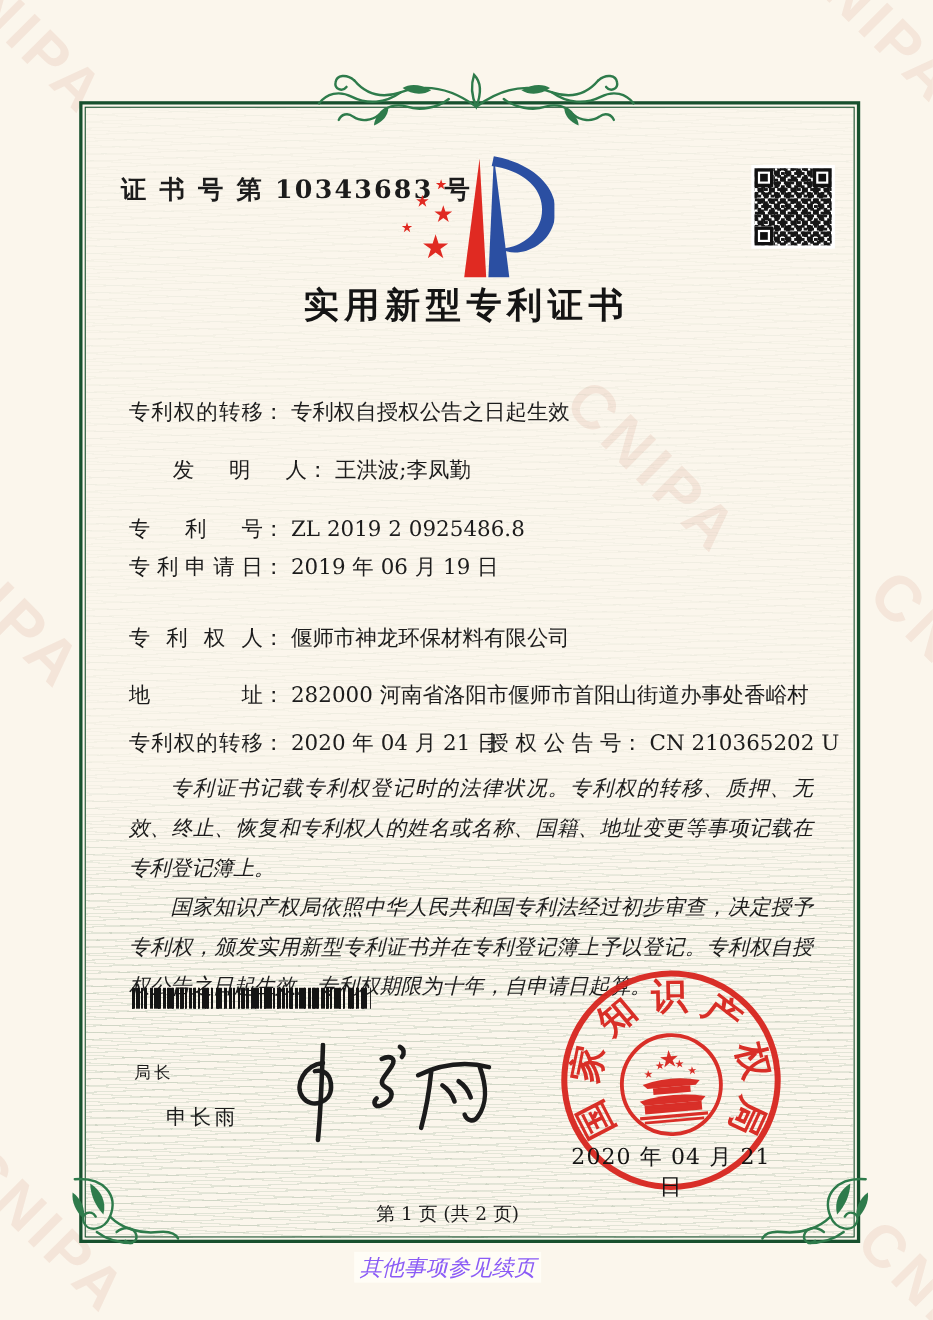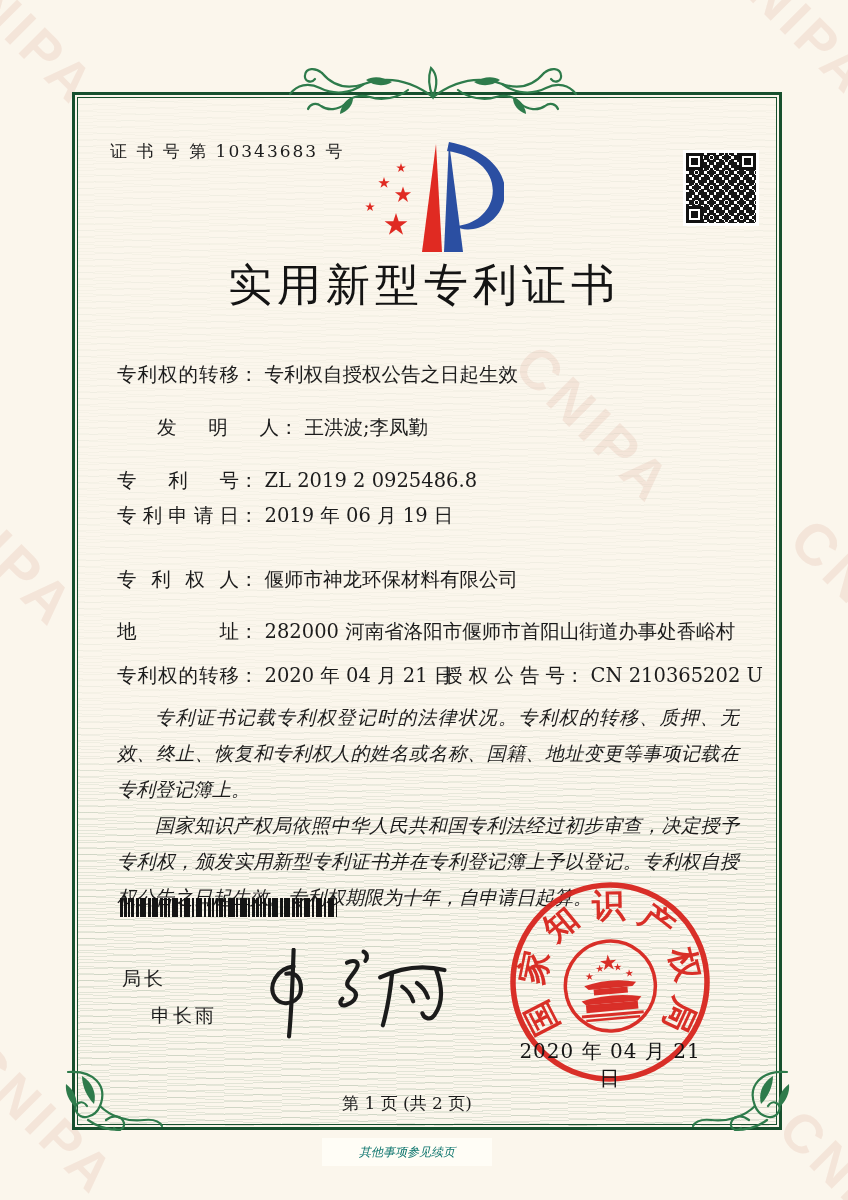--- a/index.html
+++ b/index.html
@@ -29,70 +29,70 @@
       repeating-linear-gradient(183deg, rgba(96,134,100,.15) 0 1px, rgba(0,0,0,0) 1px 7px);
     -webkit-mask-image:linear-gradient(180deg, rgba(0,0,0,.22) 0%, rgba(0,0,0,.25) 58%, rgba(0,0,0,.95) 72%, rgba(0,0,0,.95) 100%);
     mask-image:linear-gradient(180deg, rgba(0,0,0,.22) 0%, rgba(0,0,0,.25) 58%, rgba(0,0,0,.95) 72%, rgba(0,0,0,.95) 100%);}
 
   
   .frame{left:72px;top:92px;width:704px;height:1032px;border:3px solid var(--border_green);z-index:1;}
   .frame-inner{position:absolute;inset:2px;border:1px solid var(--border_green);}
   .flourish{z-index:2;}
 
   
-  .cert-no{left:110px;top:140px;font-size:17px;letter-spacing:2px;z-index:2;}
+  .cert-no{left:110px;top:157px;font-size:23px;letter-spacing:2px;z-index:2;font-weight:bold;}
   .logo{left:352px;top:138px;z-index:2;}
   .qr{left:683px;top:150px;width:76px;height:76px;background:#fff;padding:3px;box-sizing:border-box;z-index:2;}
   .qr-pattern{width:100%;height:100%;position:relative;
     background-image:
       repeating-conic-gradient(#161616 0 25%, rgba(0,0,0,0) 0 50%),
       repeating-conic-gradient(#161616 0 25%, rgba(0,0,0,0) 0 50%);
     background-size:6px 6px,10px 10px;background-position:0 0,3px 2px;}
   .finder{position:absolute;width:17px;height:17px;border:3px solid #111;background:#fff;box-sizing:border-box;}
   .finder::after{content:"";position:absolute;inset:2px;background:#111;}
   .finder.tl{left:3px;top:3px;} .finder.tr{right:3px;top:3px;} .finder.bl{left:3px;bottom:3px;}
-  .title{left:0;right:0;top:256px;text-align:center;font-size:44px;font-weight:normal;
+  .title{left:0;right:0;top:256px;text-align:center;font-size:32px;font-weight:bold;
          letter-spacing:5px;color:#141414;z-index:2;}
 
   
   .frow{left:117px;font-size:19.5px;white-space:nowrap;z-index:2;}
   .f-label{display:inline-block;width:122px;text-align:justify;text-align-last:justify;}
   .f-colon{display:inline-block;}
   .f-value{margin-left:6px;}
   .grant-right{left:443px;}
 
   
   .body-text{left:117px;top:699px;width:622px;font-size:19px;line-height:36px;
              font-style:italic;text-align:justify;z-index:2;}
   .body-text p{margin:0;text-indent:2em;}
 
   
   .barcode{left:120px;top:898px;width:217px;height:19px;z-index:2;
     background:
       repeating-linear-gradient(90deg,#141414 0 2px, rgba(0,0,0,0) 2px 4px),
       repeating-linear-gradient(90deg,#141414 0 1px, rgba(0,0,0,0) 1px 6px),
       repeating-linear-gradient(90deg,#141414 0 3px, rgba(0,0,0,0) 3px 11px);}
-  .director-label{left:122px;top:966px;font-size:19px;letter-spacing:3px;z-index:2;}
+  .director-label{left:122px;top:966px;font-size:15px;letter-spacing:3px;z-index:2;}
   .director-name{left:122px;top:1003px;font-size:19px;letter-spacing:3px;z-index:2;margin-left:29px;}
   .signature{left:250px;top:948px;z-index:2;}
   .sig-stroke{fill:none;stroke:#1b1b1b;stroke-width:4.5;stroke-linecap:round;stroke-linejoin:round;}
 
   
   .seal{left:506px;top:878px;width:208px;height:208px;z-index:3;transform:rotate(-5deg);}
   .seal-ring{fill:none;stroke:var(--seal_red);stroke-width:5.5;opacity:.95;}
   .seal-text{font-size:33px;font-weight:bold;fill:var(--seal_red);font-family:"DejaVu Serif",serif;opacity:.95;}
   .emb{fill:var(--seal_red);opacity:.95;}
   .emb-ring{fill:none;stroke:var(--seal_red);stroke-width:3.5;opacity:.95;}
   .seal-date{left:515px;top:1038px;width:190px;text-align:center;font-size:20px;
              letter-spacing:1px;color:#151515;z-index:4;}
 
   
   .page-info{left:337px;top:1092px;width:140px;text-align:center;font-size:17px;z-index:2;}
   .note{left:322px;top:1138px;width:170px;height:28px;line-height:28px;text-align:center;
-        background:#fffdf6;font-size:12px;font-style:italic;color:#0f766e;z-index:2;}
+        background:#fffdf6;font-size:20px;font-style:italic;color:#8b5cf6;z-index:2;}
 
   .green-stroke{fill:none;stroke:var(--flourish_green);stroke-width:2.2;stroke-linecap:round;}
   .green-fill{fill:var(--flourish_green);}
 </style>
 </head>
 <body>
 
 <span class="wm" style="left:20px;top:28px;">CNIPA</span>
 <span class="wm" style="left:795px;top:18px;">CNIPA</span>
 <span class="wm" style="left:594px;top:424px;font-size:56px;">CNIPA</span>

